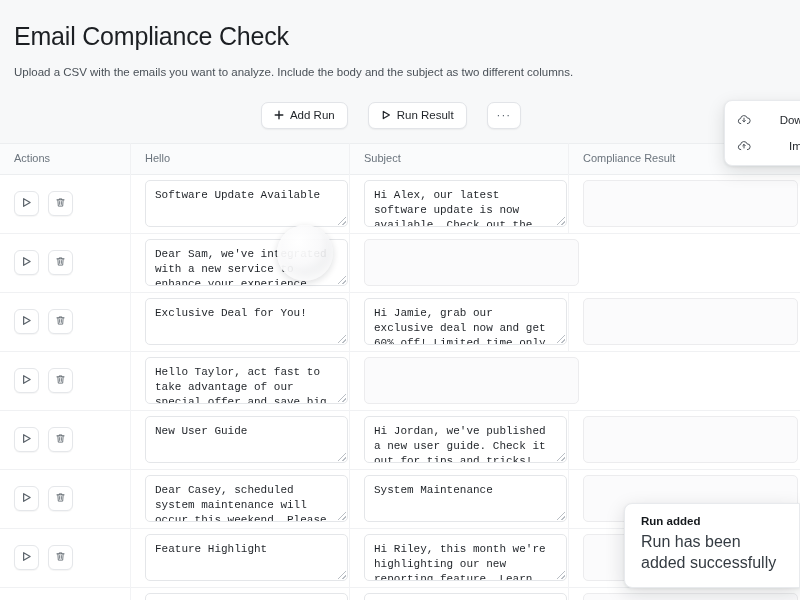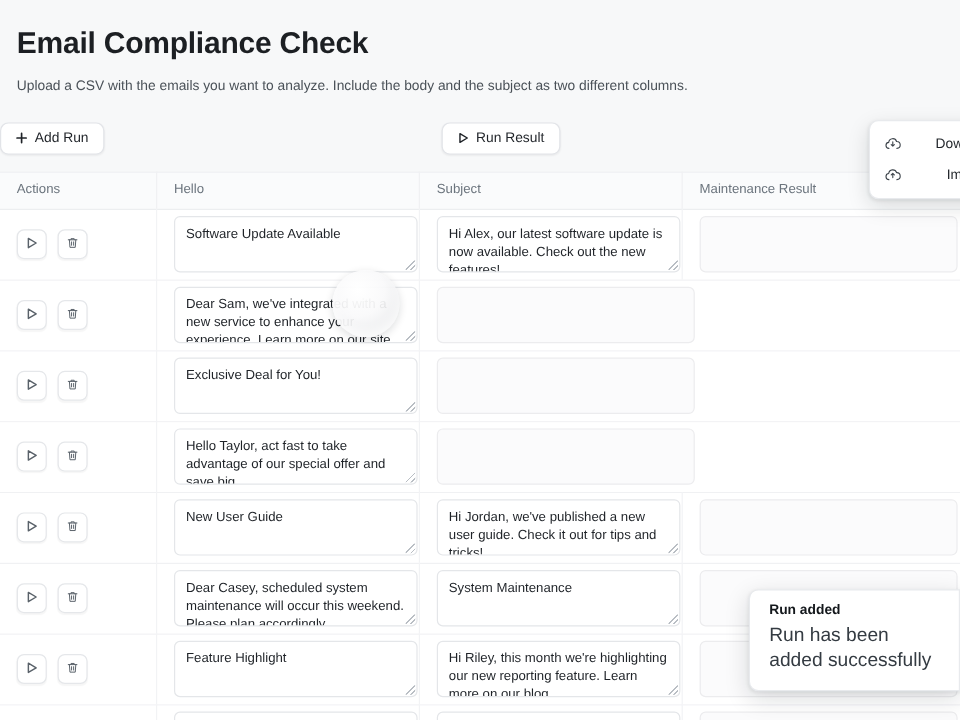--- a/index.html
+++ b/index.html
@@ -8,31 +8,31 @@
     overflow: hidden;
     background: #f7f8f9;
     font-family: "Liberation Sans", sans-serif;
     color: #1f2328;
   }
   .page { position: relative; width: 800px; height: 600px; overflow: hidden; }
 
   
   .header { padding: 22px 18px 0 14px; }
   .page-title {
-    font-size: 25px; font-weight: 700; letter-spacing: -0.2px;
+    font-size: 25px; font-weight: 400; letter-spacing: -0.2px;
     color: #1c1f23; line-height: 1.15;
   }
   .page-sub {
     margin-top: 14px; font-size: 11.5px; color: #4a5158; line-height: 1.3;
   }
 
   
   .toolbar {
-    display: flex; justify-content: space-between; align-items: center;
-    gap: 8px; padding: 14px 18px 0 0; margin-top: 8px;
+    display: flex; justify-content: center; align-items: center;
+    gap: 20px; padding: 14px 18px 0 0; margin-top: 8px;
   }
   .btn {
     display: inline-flex; align-items: center; gap: 6px;
     height: 27px; padding: 0 12px;
     background: #ffffff; border: 1px solid #e2e4e8; border-radius: 7px;
     font-size: 11.5px; color: #1f2328; cursor: pointer;
     box-shadow: 0 1px 1.5px rgba(16,22,26,.05);
     white-space: nowrap; font-family: "Liberation Sans", sans-serif;
   }
   .btn-icon-only { padding: 0 9px; letter-spacing: 1px; color:#56606a; }
@@ -88,21 +88,21 @@
     cursor: pointer; box-shadow: 0 1px 1px rgba(16,22,26,.04);
     color: #4a5158;
   }
 
   .cellbox {
     position: relative;
     width: 203px; height: 47px;
     background: #ffffff; border: 1px solid #e4e6e9; border-radius: 5px;
     font-size: 11px; line-height: 15px; color: #1f2328;
     padding: 7px 9px 0 9px; overflow: hidden;
-    font-family: Liberation Sans, sans-serif;
+    font-family: Liberation Mono, monospace;
     cursor: text;
   }
   .cellbox.result {
     background: #fbfbfc; border-color: #ececee; width: 215px;
   }
   .grip {
     position: absolute; right: 1px; bottom: 1px;
     width: 8px; height: 8px; pointer-events: none;
     background:
       linear-gradient(135deg, transparent 0 45%, #b9bec4 45% 55%, transparent 55% 100%),
@@ -113,21 +113,21 @@
   .sphere {
     position: absolute; width: 56px; height: 56px; border-radius: 50%;
     left: 277px; top: 225px; z-index: 60; pointer-events: none;
     background:
       radial-gradient(circle at 38% 30%, rgba(255,255,255,.97) 0%, rgba(249,249,250,.93) 42%, rgba(233,234,236,.86) 74%, rgba(214,216,219,.78) 100%);
     box-shadow: 0 2px 7px rgba(16,22,26,.14), inset 0 -5px 9px rgba(255,255,255,.8);
   }
 
   
   .toast {
-    position: absolute; right: 0px; bottom: 24px; width: 176px;
+    position: absolute; right: 0px; bottom: 12px; width: 176px;
     background: #ffffff; border: 1px solid #e8eaed;
     border-radius: 8px 0 0 8px;
     box-shadow: 0 6px 20px rgba(16,22,26,.14), 0 1px 3px rgba(16,22,26,.07);
     padding: 11px 14px 13px 16px; z-index: 50;
   }
   .toast-title { font-size: 11.5px; font-weight: 700; color: #14181c; }
   .toast-desc  { margin-top: 5px; font-size: 16px; color: #343b42; line-height: 1.3; }
 </style>
 </head>
 <body>
@@ -182,21 +182,21 @@
       </span>
       <span class="dd-label">Import C</span>
     </div>
   </div>
 
   <div class="table-wrap">
     <div class="thead">
       <div class="th c-actions">Actions</div>
       <div class="th c-body">Hello</div>
       <div class="th c-subject">Subject</div>
-      <div class="th c-result">Maintenance Result</div>
+      <div class="th c-result">Compliance Result</div>
     </div>
     <div id="tbody">
         <div class="trow">
           <div class="td c-actions">
             <button class="actbtn">
               <span><svg width="11" height="11" viewBox="0 0 10 10" fill="none" stroke="#5a626a" stroke-width="1.1" stroke-linejoin="round">
                   <path d="M2.4 1.5 8.3 5 2.4 8.5Z"></path>
                 </svg></span>
             </button>
             <button class="actbtn">
@@ -243,20 +243,23 @@
                 </svg></span>
             </button>
             <button class="actbtn">
               <span><svg width="11" height="11" viewBox="0 0 14 14" fill="none" stroke="#5a626a" stroke-width="1.05" stroke-linecap="round" stroke-linejoin="round">
                   <path d="M2.4 3.6h9.2M5.3 3.6V2.4h3.4v1.2M3.6 3.6l.6 8h5.6l.6-8M5.9 5.8v3.6M8.1 5.8v3.6"></path>
                 </svg></span>
             </button>
           </div>
           <div class="td c-body">
             <div class="cellbox">Exclusive Deal for You!<span class="grip"></span></div>
+          </div>
+          <div class="td c-subject">
+            <div class="cellbox">Hi Jamie, grab our exclusive deal now and get 60% off! Limited time only.<span class="grip"></span></div>
           </div>
           <div class="td c-result">
             <div class="cellbox result"></div>
           </div>
         </div>
         <div class="trow">
           <div class="td c-actions">
             <button class="actbtn">
               <span><svg width="11" height="11" viewBox="0 0 10 10" fill="none" stroke="#5a626a" stroke-width="1.1" stroke-linejoin="round">
                   <path d="M2.4 1.5 8.3 5 2.4 8.5Z"></path>

